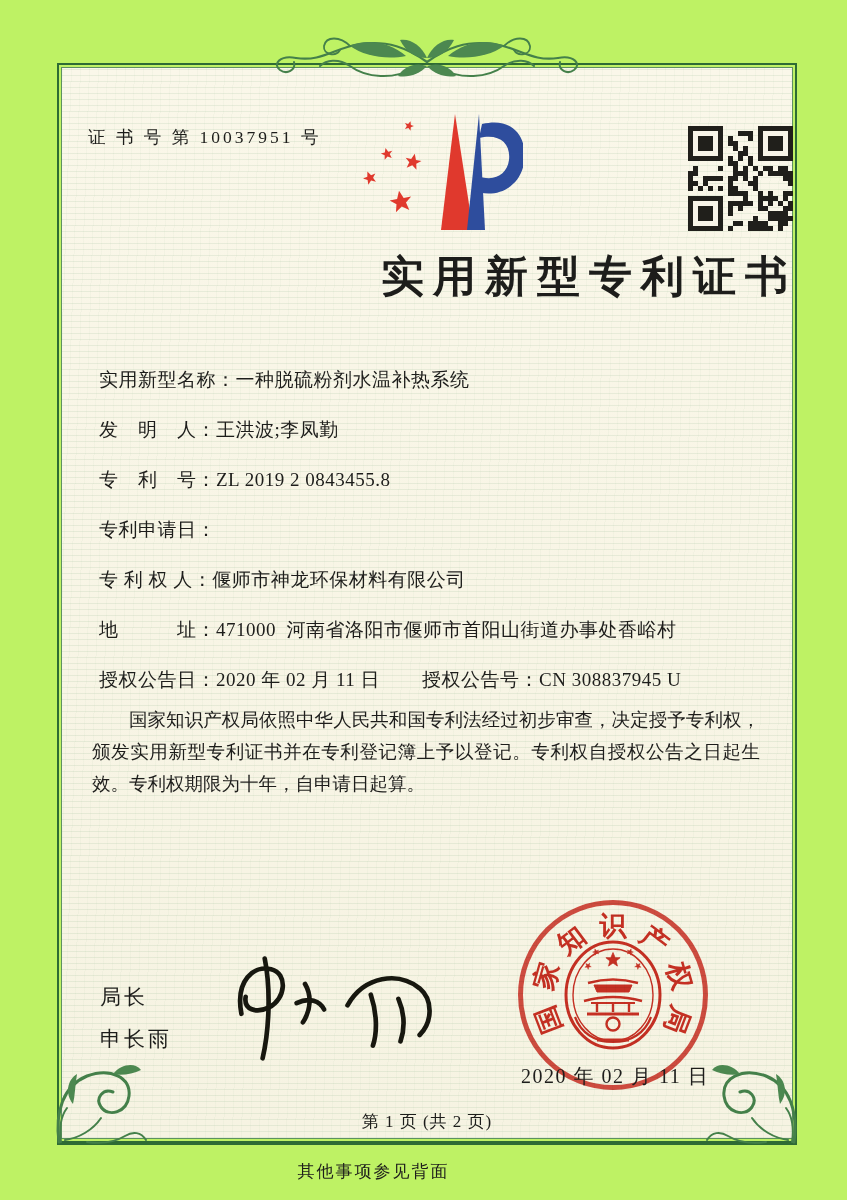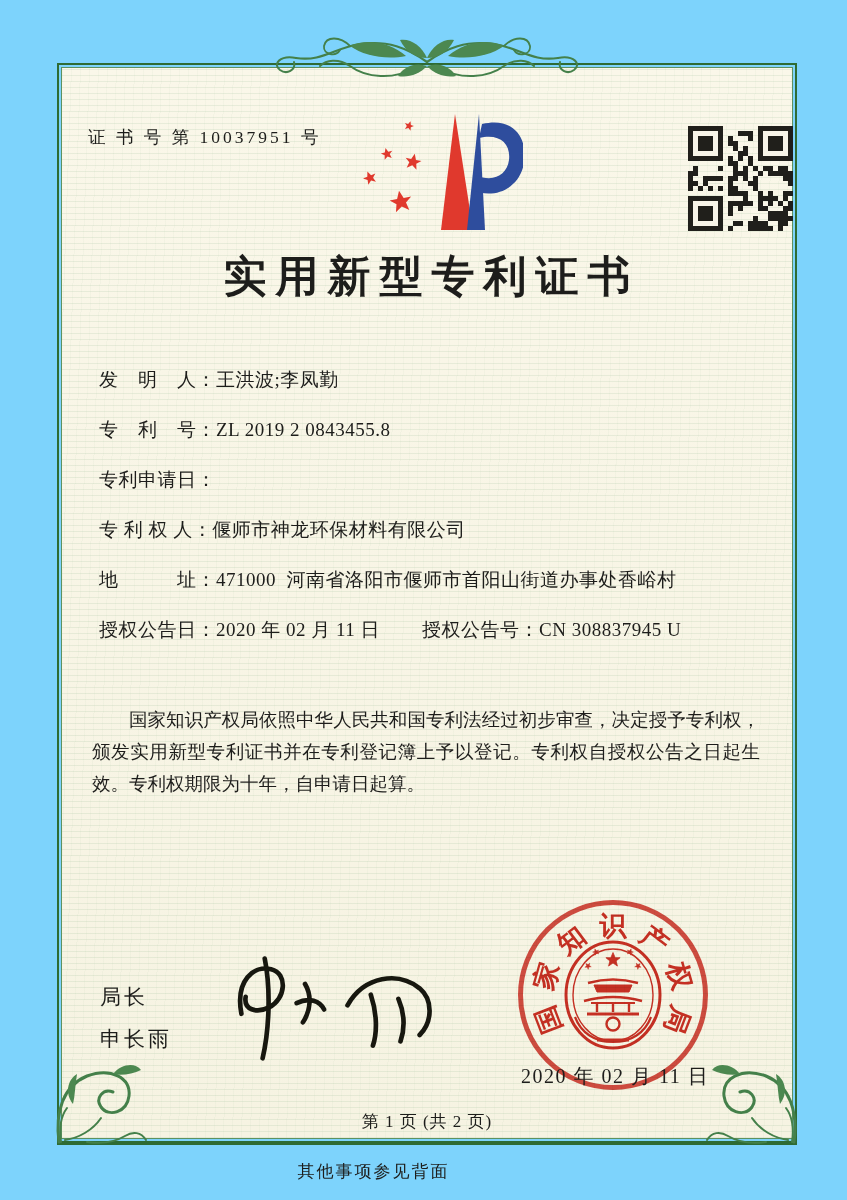--- a/index.html
+++ b/index.html
@@ -1,36 +1,36 @@
 <!DOCTYPE html>
 <html><head>
 <meta charset="utf-8">
 <style>
   html,body{margin:0;padding:0;background:#e8e4d8;}
-  .page{position:relative;width:847px;height:1200px;margin:0 auto;background:#7dd3fc;
+  .page{position:relative;width:847px;height:1200px;margin:0 auto;background:#bef264;
         font-family:"Liberation Serif","DejaVu Serif",serif;color:#1d1d1b;overflow:hidden;}
   
   .frame{position:absolute;left:57px;top:63px;width:740px;height:1082px;box-sizing:border-box;
          border:2px solid #2e6b34;border-bottom-width:4px;}
   .frame-inner{position:absolute;inset:2px;border:1px solid #5d9160;
      background:
        repeating-linear-gradient(92deg, rgba(120,170,125,0.05) 0 1px, transparent 1px 9px),
        repeating-linear-gradient(0deg, rgba(108,162,114,0.13) 0 1px, transparent 1px 6px),
        linear-gradient(#faf7e9,#f6f3e2);}
   svg{display:block;}
   .gstroke{stroke:#44804a;fill:none;stroke-linecap:round;}
   .gfill{fill:#4c8850;stroke:none;}
   .top-ornament{position:absolute;left:427px;top:64px;transform:translate(-50%,-50%);width:350px;height:72px;}
   .corner-fl{position:absolute;width:96px;height:96px;top:1050px;}
   .corner-fl.left{left:53px;}
   .corner-fl.right{right:47px;transform:scaleX(-1);}
   .cert-no{position:absolute;left:88px;top:125px;font-size:17.5px;letter-spacing:3px;}
   .logo{position:absolute;left:345px;top:110px;width:178px;height:126px;}
   .qr{position:absolute;left:688px;top:126px;width:105px;height:105px;}
-  .title{position:absolute;left:57px;top:248px;width:740px;text-align:center;
+  .title{position:absolute;left:57px;top:248px;width:740px;text-align:right;
          font-size:43px;font-weight:700;letter-spacing:9px;padding-left:9px;box-sizing:border-box;}
   .fields{position:absolute;left:99px;top:367px;width:670px;font-size:19px;}
   .frow{display:flex;align-items:baseline;height:50px;white-space:pre;}
   .frow .lbl,.frow .val{white-space:pre;letter-spacing:0.5px;}
   .frow .pair2{margin-left:42px;}
   .paras{position:absolute;left:92px;top:704px;width:668px;font-size:18.5px;line-height:32px;text-align:justify;}
   .paras p{margin:0;text-indent:2em;}
   .sig-title{position:absolute;left:100px;top:983px;font-size:21px;letter-spacing:3px;}
   .sig-name{position:absolute;left:100px;top:1025px;font-size:21px;letter-spacing:3px;font-family:Liberation Mono, monospace;}
   .sig-script{position:absolute;left:220px;top:948px;width:238px;height:122px;}
@@ -235,20 +235,23 @@
         <rect x="15" y="20" width="1" height="1" fill="#201f1b"></rect>
         <rect x="16" y="20" width="1" height="1" fill="#201f1b"></rect>
         <rect x="18" y="20" width="1" height="1" fill="#201f1b"></rect>
       </svg>
   </div>
 
   <div class="title">实用新型专利证书</div>
 
   <div class="fields">
     <div class="frow">
+      <span class="lbl">实用新型名称：</span><span class="val">一种脱硫粉剂水温补热系统</span>
+    </div>
+    <div class="frow">
       <span class="lbl">发　明　人：</span><span class="val">王洪波;李凤勤</span>
     </div>
     <div class="frow">
       <span class="lbl">专　利　号：</span><span class="val">ZL 2019 2 0843455.8</span>
     </div>
     <div class="frow">
       <span class="lbl">专利申请日：</span>
     </div>
     <div class="frow">
       <span class="lbl">专 利 权 人：</span><span class="val">偃师市神龙环保材料有限公司</span>

